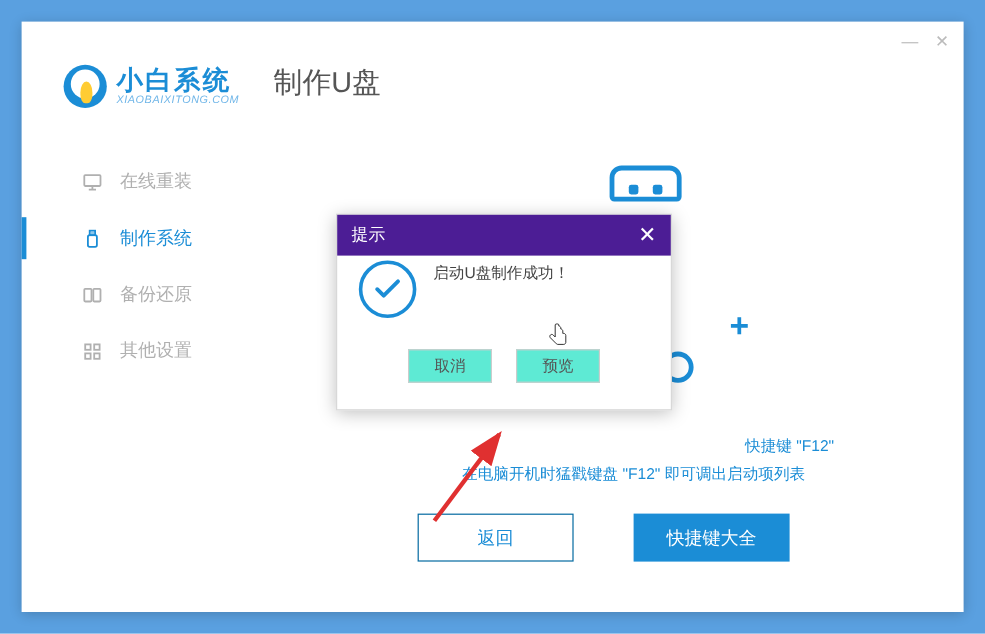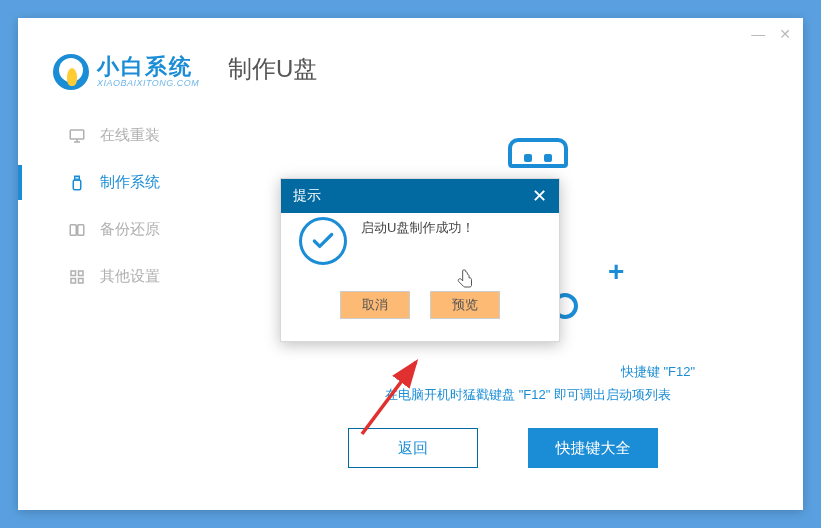--- a/index.html
+++ b/index.html
@@ -10,21 +10,21 @@
   }
   .titlebar { position: absolute; top: 8px; right: 12px; display: flex; gap: 14px; color: #bbb; }
   .titlebar span { cursor: pointer; font-size: 14px; }
   .brand { position: absolute; left: 35px; top: 20px; display: flex; align-items: center; gap: 8px; margin-top: 16px; }
   .brand-logo { width: 36px; height: 36px; border-radius: 50%; background:#1b8dd6; position:relative; overflow:hidden; }
   .brand-logo::before { content:""; position:absolute; left:6px; top:4px; width:24px; height:24px; border-radius:50%; background:#fff; }
   .brand-logo::after { content:""; position:absolute; left:14px; top:14px; width:10px; height:18px; border-radius:50% 50% 40% 40%; background:#ffcc33; }
   .brand-name { color:#1b8dd6; font-size:22px; font-weight:bold; letter-spacing:2px; line-height:1; }
   .brand-sub { color:#70b6e8; font-size:9px; letter-spacing:0.5px;font-style:italic; }
   .page-title { position:absolute; left:210px; top:35px; font-size:24px; color:#555; }
-  .sidebar { position:absolute; left:0; top:94px; width:200px; }
+  .sidebar { position:absolute; left:0; top:110px; width:200px; }
   .nav-item { display:flex; align-items:center; gap:14px; padding:14px 0 14px 50px; color:#b0b0b0; font-size:15px; cursor:pointer; position:relative; }
   .nav-item.active { color:#1b8dd6; }
   .nav-item.active::before { content:""; position:absolute; left:0; top:6px; bottom:6px; width:4px; background:#1b8dd6; }
   .nav-icon { width:18px; height:18px; display:flex; align-items:center; justify-content:center; }
   .nav-icon svg { width:18px; height:18px; }
 
   .content { position:absolute; left:220px; top:120px; right:30px; bottom:30px; }
   .illus { position:absolute; left:230px; top:0; width:140px; height:170px; }
   .usb-top { position:absolute; left:40px; top:0; width:60px; height:30px; border:4px solid #1b8dd6; border-radius:10px 10px 4px 4px; }
   .usb-top::before, .usb-top::after { content:""; position:absolute; top:12px; width:8px; height:8px; background:#1b8dd6; border-radius:2px; }
@@ -36,28 +36,28 @@
   .buttons { position:absolute; left:110px; top:290px; display:flex; gap:50px; }
   .btn { width:130px; height:40px; display:flex; align-items:center; justify-content:center; font-size:15px; cursor:pointer; }
   .btn-outline { border:1px solid #0369a1; color:#1b8dd6; background:#fff; }
   .btn-solid { background:#1b8dd6; color:#fff; }
 
   
   .dialog {
     position:absolute; left:280px; top:178px; width:280px; background:#fff;
     border:1px solid #d8d8d8; box-shadow:0 3px 14px rgba(0,0,0,.25);
   }
-  .dialog-head { background:#0369a1; color:#fff; height:34px; display:flex; align-items:center; justify-content:space-between; padding:0 12px; font-size:14px; }
+  .dialog-head { background:#4c1d95; color:#fff; height:34px; display:flex; align-items:center; justify-content:space-between; padding:0 12px; font-size:14px; }
   .dialog-close { cursor:pointer; font-size:18px; }
   .dialog-body { display:flex; gap:14px; padding:4px 18px 16px 18px; align-items:flex-start; }
   .check-circle { width:48px; height:48px; border:3px solid #1b8dd6; border-radius:50%; display:flex; align-items:center; justify-content:center; flex-shrink:0; }
   .check-circle svg { width:26px; height:26px; }
   .dialog-msg { font-size:13px; color:#444; line-height:1.7; }
   .dialog-foot { display:flex; gap:20px; justify-content:center; padding:10px 0 22px 0; }
-  .dbtn { width:70px; height:28px; border:1px solid #ccc; background:#fdba74; color:#555; font-size:13px; display:flex; align-items:center; justify-content:center; cursor:pointer; }
+  .dbtn { width:70px; height:28px; border:1px solid #ccc; background:#5eead4; color:#555; font-size:13px; display:flex; align-items:center; justify-content:center; cursor:pointer; }
 
   .cursor { position:absolute; left:456px; top:268px; pointer-events:none; }
   .cursor svg { width:20px; height:24px; }
   .arrow { position:absolute; left:335px; top:335px; width:90px; height:90px; pointer-events:none; }
   .arrow svg { width:100%; height:100%; overflow:visible; }
 </style>
 </head>
 <body>
 
 <div class="window">

